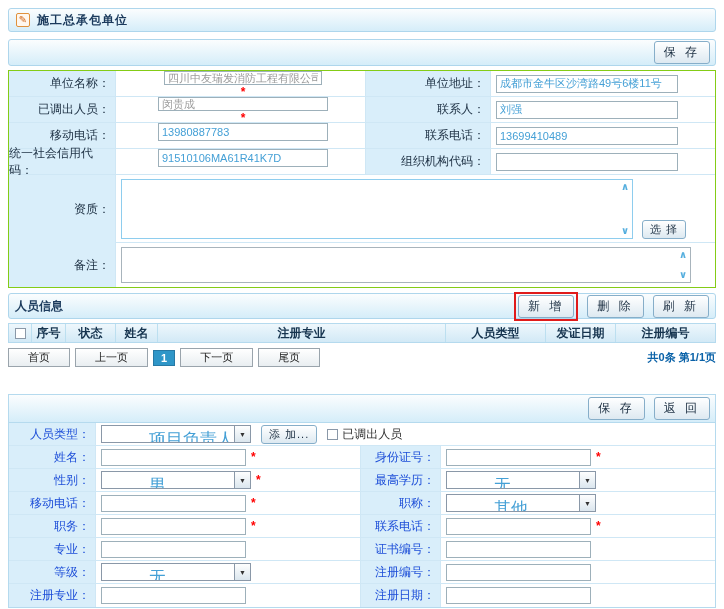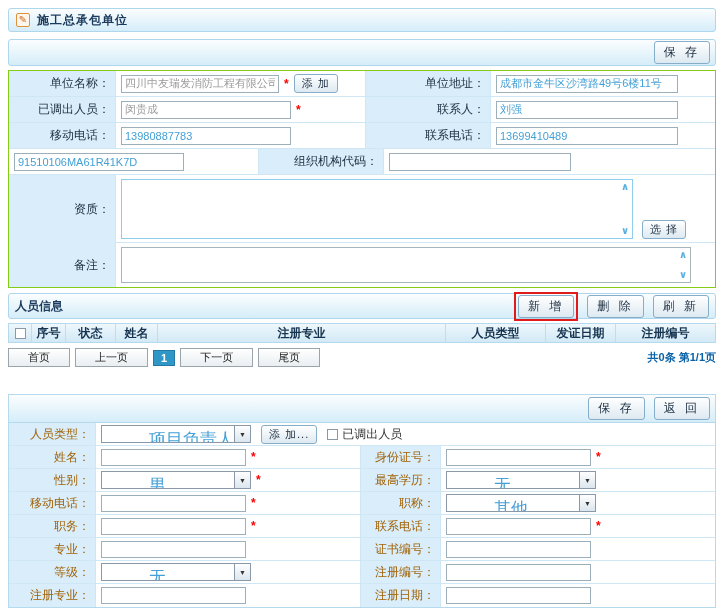--- a/index.html
+++ b/index.html
@@ -35,21 +35,21 @@
   .form { border: 1px solid #84cc16; margin-top: 4px; background: #fff; }
   .frow { display: flex; border-bottom: 1px solid #cfe7f5; height: 26px; }
   .frow:last-child { border-bottom: none; }
   .lbl {
     background: #d9eefa; display: flex; align-items: center; justify-content: flex-end;
     padding-right: 5px; color: #1c2f42; border-right: 1px solid #cfe7f5; font-size: 12px;
   }
   .lbl.w1 { width: 107px; }
   .lbl.w2 { width: 125px; }
   .val { background: #fff; display: flex; align-items: center; padding-left: 5px; }
-  .val.v1 { width: 250px; border-right: 1px solid #cfe7f5; }
+  .val.v1 { width: 250px; border-right: 1px solid #cfe7f5; flex-direction: column; }
   .val.v2 { flex: 1; }
 
   input.txt {
     height: 18px; border: 1px solid #9db0ba; color: #45a0d6; font-size: 11px;
     padding: 0 3px; font-family: inherit; background: #fff;
   }
   input.txt.gray { color: #9a9a9a; }
   .req { color: #f00; margin: 0 5px; font-weight: bold; }
 
   .tall { height: 68px; }
@@ -89,21 +89,21 @@
   
   .bpanel { margin-top: 27px; border: 1px solid #b5daee; }
   .toolbar2 {
     height: 28px; background: linear-gradient(#fbfdfe, #d5edf9); border-bottom: 1px solid #b5daee;
     display: flex; align-items: center; justify-content: flex-end; gap: 9px; padding: 0 5px;
   }
   .brow { display: flex; border-bottom: 1px solid #cfe7f5; height: 23px; }
   .brow:last-child { border-bottom: none; }
   .blbl {
     background: #d9eefa; width: 87px; display: flex; align-items: center; justify-content: flex-end;
-    padding-right: 5px; border-right: 1px solid #cfe7f5; color: #a16207;
+    padding-right: 5px; border-right: 1px solid #cfe7f5; color: #1d4ed8;
   }
   .blbl.r { width: 80px; }
   .bval { background: #fff; display: flex; align-items: center; padding-left: 5px; }
   .bval.l { width: 265px; border-right: 1px solid #cfe7f5; }
   .bval.r { flex: 1; }
   .bval.full { flex: 1; gap: 10px; }
   input.btxt { height: 17px; width: 145px; border: 1px solid #9db0ba; color: #45a0d6; font-size: 11px; padding: 0 3px; background: #fff; font-family: inherit; }
 
   .sel {
     display: flex; align-items: stretch; justify-content: space-between;
@@ -161,20 +161,21 @@
       <div class="val v1">
         <input class="txt" style="width: 170px;" value="13980887783">
       </div>
       <div class="lbl w2">联系电话：</div>
       <div class="val v2">
         <input class="txt" style="width: 182px;" value="13699410489">
       </div>
     </div>
 
     <div class="frow">
+      <div class="lbl w1">统一社会信用代码：</div>
       <div class="val v1">
         <input class="txt" style="width: 170px;" value="91510106MA61R41K7D">
       </div>
       <div class="lbl w2">组织机构代码：</div>
       <div class="val v2">
         <input class="txt" style="width: 182px;">
       </div>
     </div>
 
     <div class="frow tall">

